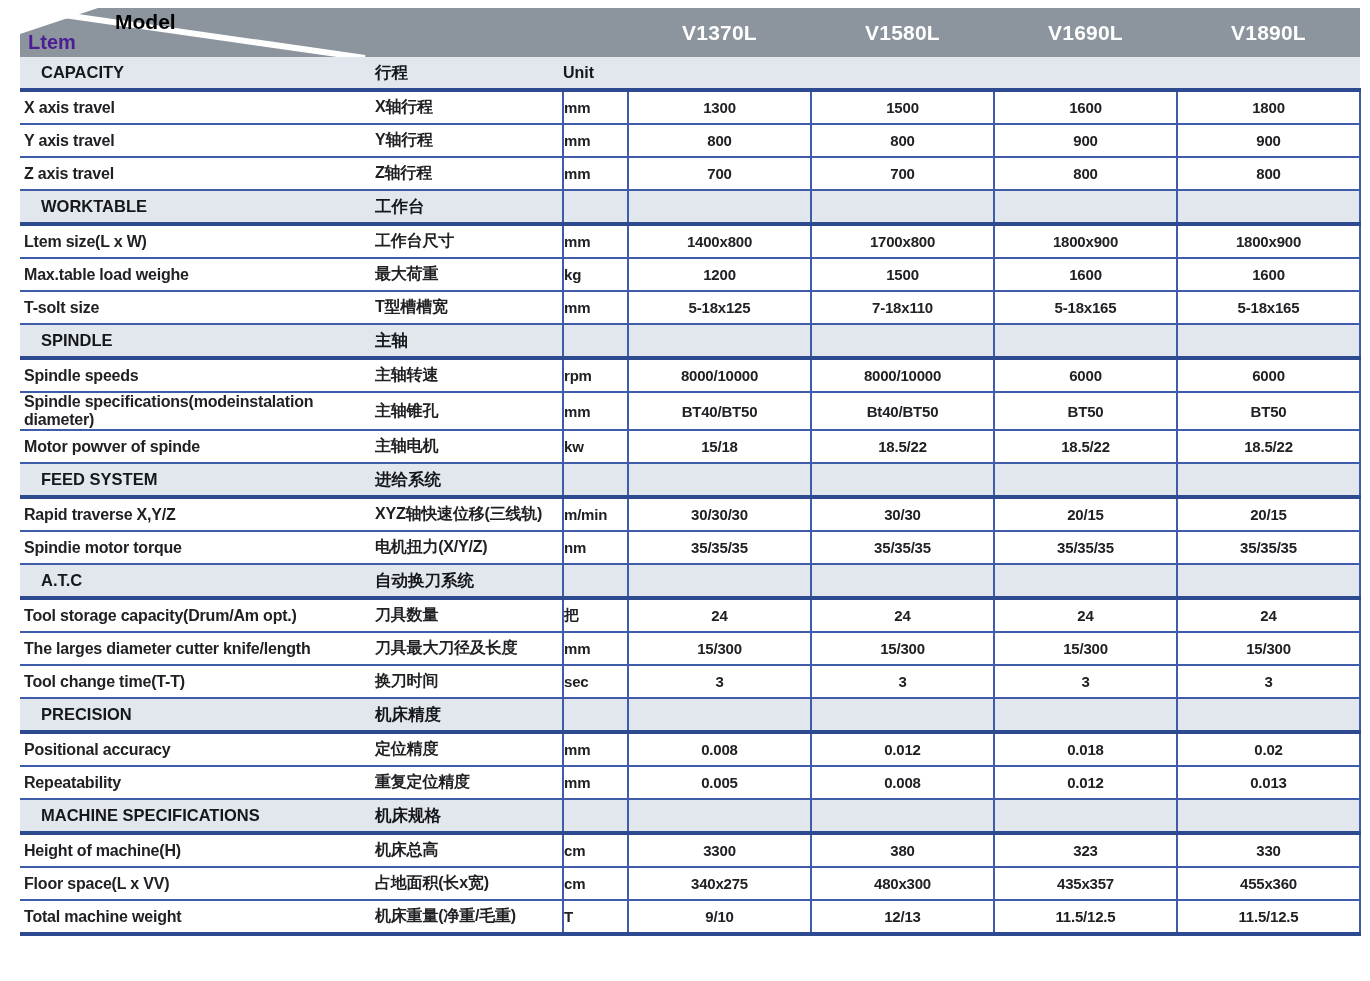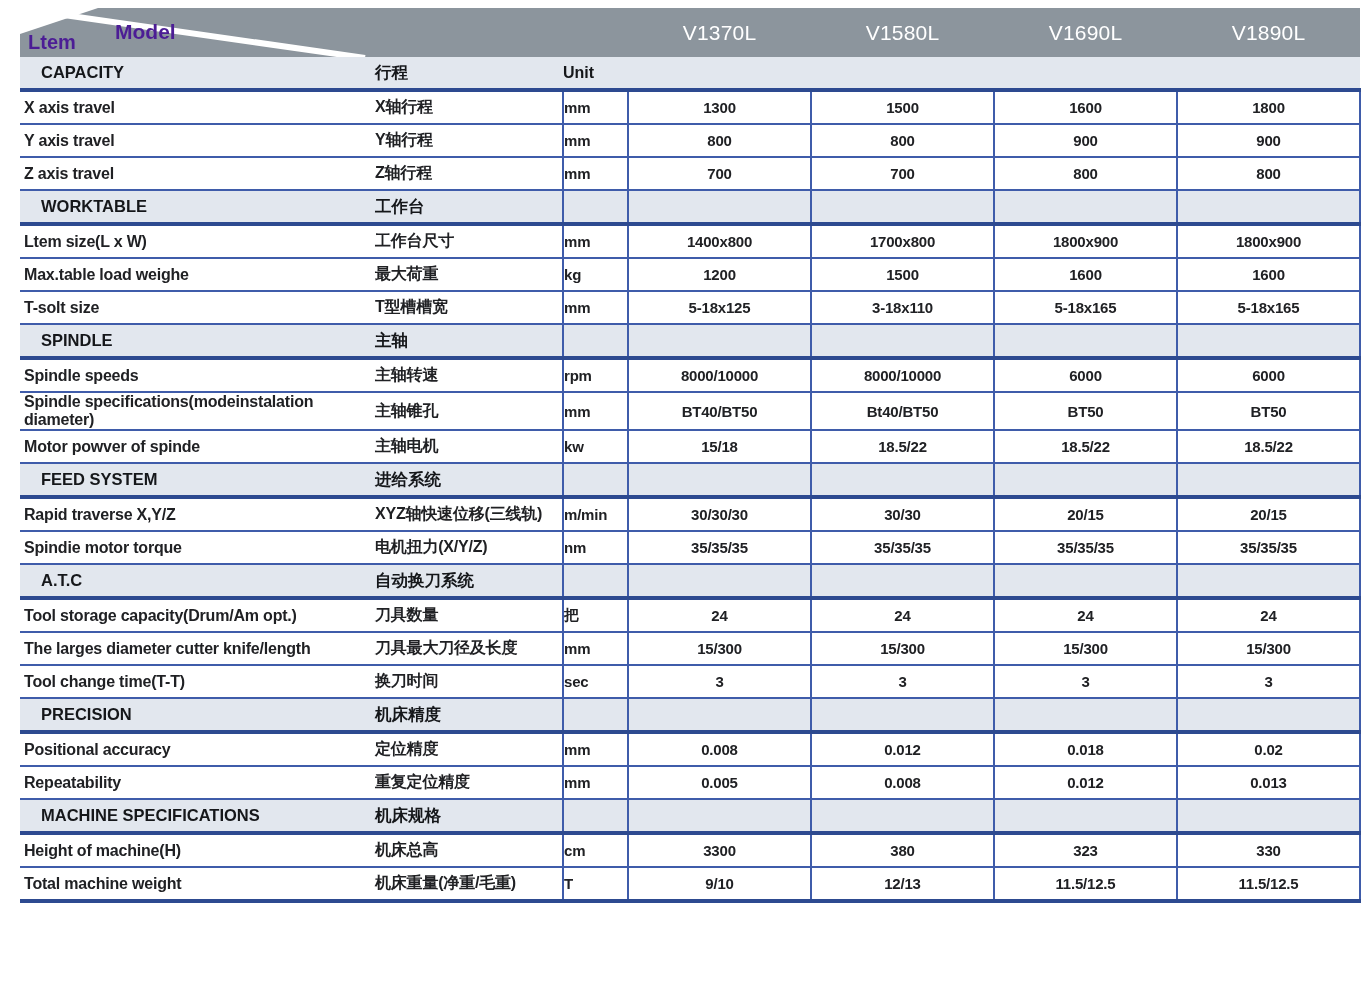--- a/index.html
+++ b/index.html
@@ -20,27 +20,27 @@
   col.c-en{width:355px}
   col.c-cn{width:188px}
   col.c-unit{width:65px}
   col.c-m{width:183px}
 
   
   tr.head th{
     background:var(--header-bg);height:49px;padding:0;border:none;
   }
   th.model{
-    color:#ffffff;font-size:21px;font-weight:normal;text-align:center;
+    color:#ffffff;font-size:21px;font-weight:bold;text-align:center;
     letter-spacing:0.2px;
   }
   th.corner{position:relative;overflow:hidden;}
   th.corner svg{position:absolute;left:0;top:0;}
   .corner-top{
-    position:absolute;left:95px;top:12px;color:#4c1d95;font-size:21px;font-weight:bold;
+    position:absolute;left:95px;top:2px;color:#000000;font-size:21px;font-weight:bold;
   }
   .corner-bottom{
     position:absolute;left:8px;bottom:3px;color:#4c1d95;font-size:20px;font-weight:bold;
   }
 
   
   tr.section td{
     background:var(--band-bg);height:31px;padding:0;
     border-top:2px solid var(--thin);
     border-bottom:4px solid var(--thick);
@@ -164,21 +164,21 @@
           <td class="val">1200</td>
           <td class="val">1500</td>
           <td class="val">1600</td>
           <td class="val">1600</td>
         </tr>
         <tr class="data">
           <td class="en">T-solt size</td>
           <td class="cn">T型槽槽宽</td>
           <td class="unit">mm</td>
           <td class="val">5-18x125</td>
-          <td class="val">3-18x110</td>
+          <td class="val">7-18x110</td>
           <td class="val">5-18x165</td>
           <td class="val">5-18x165</td>
         </tr>
         <tr class="section">
           <td class="en">SPINDLE</td>
           <td class="cn">主轴</td>
           <td class="unit"></td>
           <td class="val"></td>
           <td class="val"></td>
           <td class="val"></td>
@@ -313,20 +313,29 @@
         <tr class="data">
           <td class="en">Height of machine(H)</td>
           <td class="cn">机床总高</td>
           <td class="unit">cm</td>
           <td class="val">3300</td>
           <td class="val">380</td>
           <td class="val">323</td>
           <td class="val">330</td>
         </tr>
         <tr class="data">
+          <td class="en">Floor space(L x VV)</td>
+          <td class="cn">占地面积(长x宽)</td>
+          <td class="unit">cm</td>
+          <td class="val">340x275</td>
+          <td class="val">480x300</td>
+          <td class="val">435x357</td>
+          <td class="val">455x360</td>
+        </tr>
+        <tr class="data">
           <td class="en">Total machine weight</td>
           <td class="cn">机床重量(净重/毛重)</td>
           <td class="unit">T</td>
           <td class="val">9/10</td>
           <td class="val">12/13</td>
           <td class="val">11.5/12.5</td>
           <td class="val">11.5/12.5</td>
         </tr>
       </tbody>
   </table>

